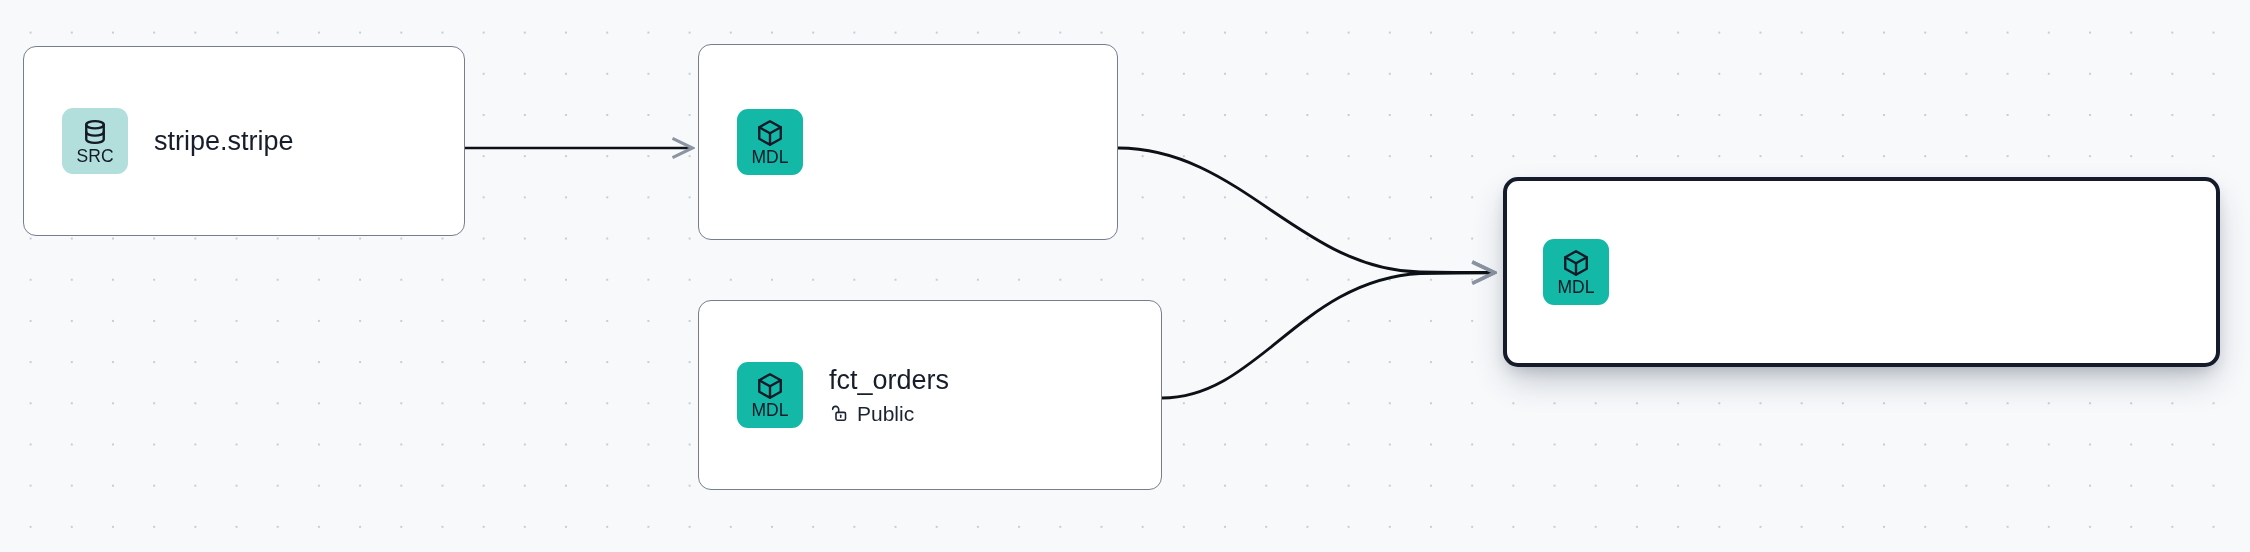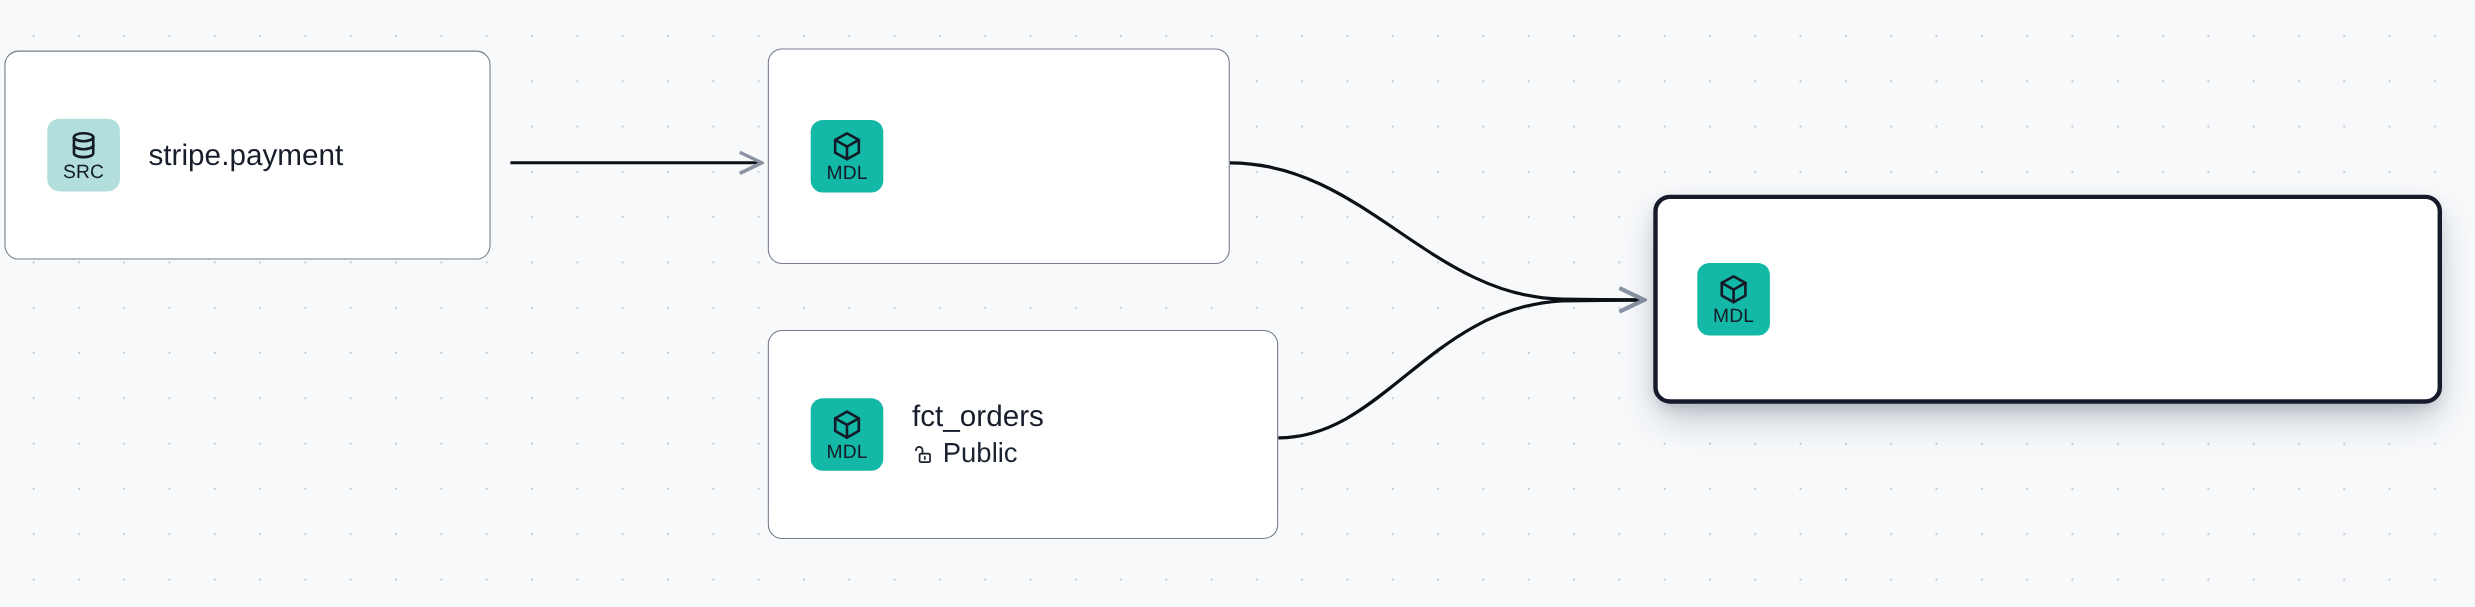--- a/index.html
+++ b/index.html
@@ -84,29 +84,29 @@
     font-size: 27px;
     line-height: 1.12;
     color: #171d2b;
     white-space: nowrap;
     font-weight: 400;
   }
   .node-sub {
     display: flex;
     align-items: center;
     gap: 8px;
-    font-size: 25px;
+    font-size: 21px;
     line-height: 1.1;
     color: #1b2332;
     white-space: nowrap;
   }
   .node-sub svg { display: block; flex: 0 0 auto; }
 
   
-  #node-stripe-payment      { left: 4px;   top: 46px;  width: 442px; height: 190px; }
+  #node-stripe-payment      { left: 23px;   top: 46px;  width: 442px; height: 190px; }
   #node-stg-payments        { left: 698px;  top: 44px;  width: 420px; height: 196px; }
   #node-fct-orders          { left: 698px;  top: 300px; width: 464px; height: 190px; }
   #node-agg-customer        { left: 1503px; top: 177px; width: 717px; height: 190px; padding-left: 36px; }
 </style>
 </head>
 <body>
 
 <div id="canvas">
 
   <svg id="edges" viewBox="0 0 2250 552">
@@ -128,21 +128,21 @@
       <span>
         <svg width="30" height="30" viewBox="0 0 24 24" fill="none" stroke="#141a27" stroke-width="1.9" stroke-linecap="round" stroke-linejoin="round">
           <ellipse cx="12" cy="6.2" rx="7" ry="2.9"></ellipse>
           <path d="M5,6.2 v11.6 c0,1.6 3.13,2.9 7,2.9 s7,-1.3 7,-2.9 V6.2"></path>
           <path d="M5,12 c0,1.6 3.13,2.9 7,2.9 s7,-1.3 7,-2.9"></path>
         </svg>
       </span>
       <span class="badge-label">SRC</span>
     </div>
     <div class="node-text">
-      <div class="node-title">stripe.payment</div>
+      <div class="node-title">stripe.stripe</div>
     </div>
   </div>
 
   <div class="node" id="node-stg-payments">
     <div class="badge mdl">
       <span>
         <svg width="30" height="30" viewBox="0 0 24 24" fill="none" stroke="#141a27" stroke-width="1.9" stroke-linecap="round" stroke-linejoin="round">
           <path d="M12,2.6 L20.6,7.4 L12,12.2 L3.4,7.4 Z"></path>
           <path d="M3.4,7.4 V16.6 L12,21.4 V12.2"></path>
           <path d="M20.6,7.4 V16.6 L12,21.4"></path>

